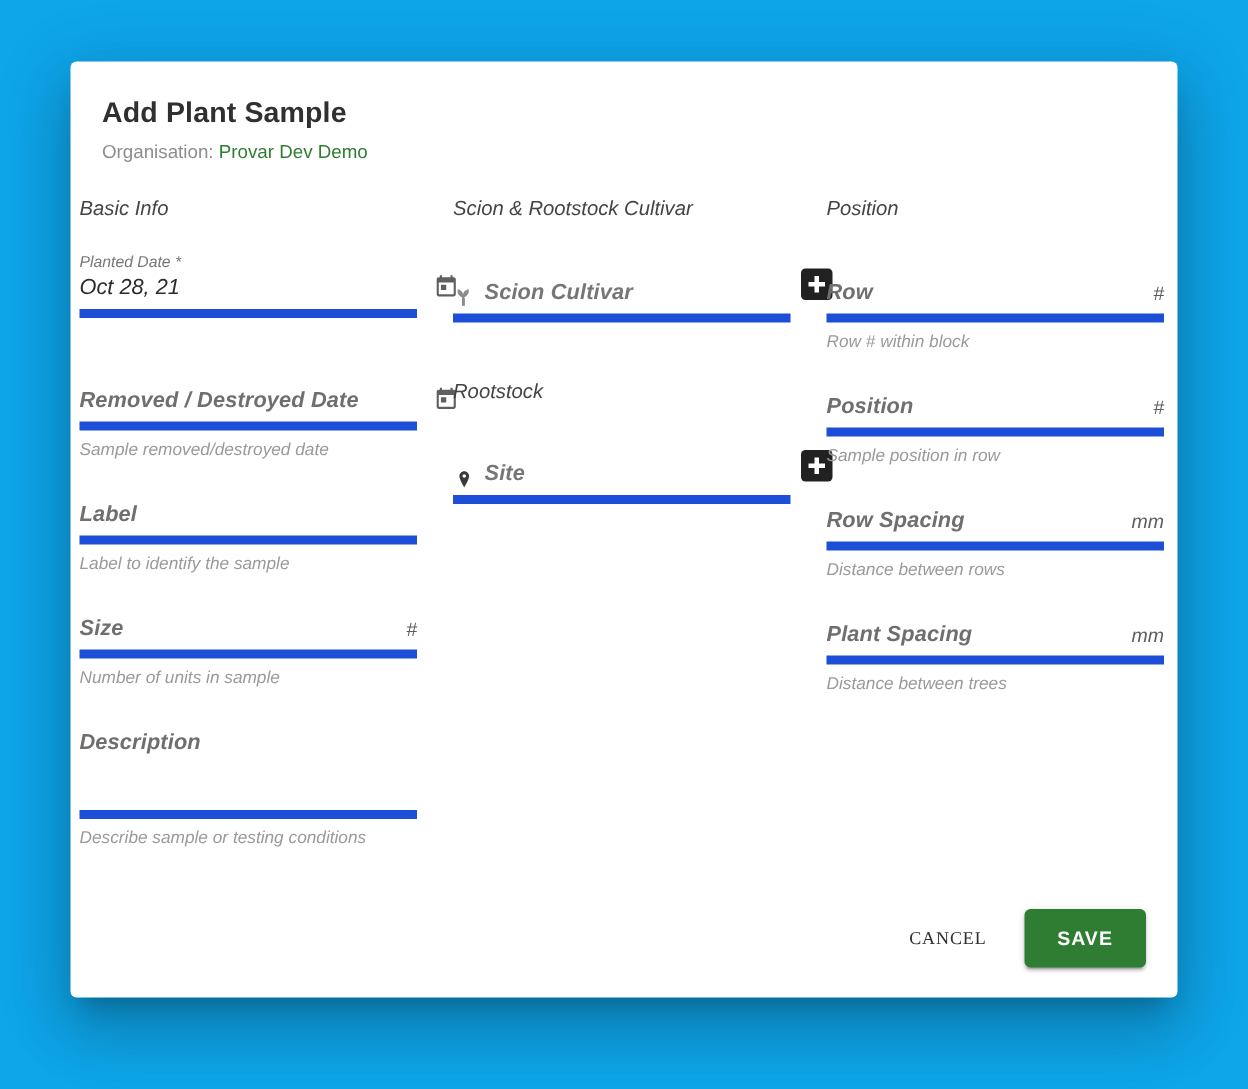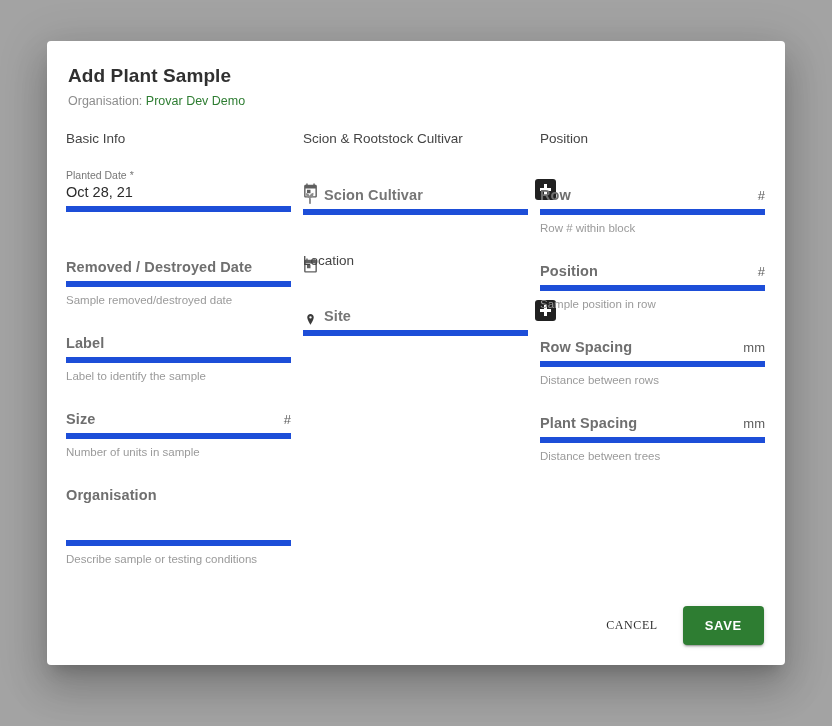--- a/index.html
+++ b/index.html
@@ -12,21 +12,21 @@
     background: #ffffff;
     font-family: "Liberation Sans", sans-serif;
     -webkit-font-smoothing: antialiased;
     overflow: hidden;
   }
 
   .page-canvas {
     position: relative;
     width: 832px;
     height: 726px;
-    background: #a3a3a3;
+    background: #0ea5e9;
   }
 
   
   .dialog-card {
     position: absolute;
     left: 47px;
     top: 41px;
     width: 738px;
     height: 624px;
     background: #ffffff;
@@ -60,25 +60,26 @@
     margin-bottom: 0;
   }
   .org-value {
     color: #2e7d32;
     margin-top: 18px;
   }
 
   
   .columns {
     position: absolute;
-    left: 19px;
+    left: 6px;
     top: 90px;
     width: 696px;
     display: flex;
-    gap: 0;
+    gap: 12px;
+    font-style: italic;
   }
   .col {
     width: 232px;
     flex: 0 0 232px;
     position: relative;
   }
   .col-2, .col-3 { padding-left: 5px; }
 
   .section-head {
     font-size: 13.5px;
@@ -283,21 +284,21 @@
           <div class="field" style="margin-top:27px;">
             <div class="field-line">
               <div class="field-placeholder">Size</div>
               <span class="suffix hash">#</span>
             </div>
             <div class="hint">Number of units in sample</div>
           </div>
 
           <div class="field" style="margin-top:27px;">
             <div class="field-line tall">
-              <div class="field-placeholder" style="position:absolute;top:0;left:0;padding-bottom:0;">Organisation</div>
+              <div class="field-placeholder" style="position:absolute;top:0;left:0;padding-bottom:0;">Description</div>
             </div>
             <div class="hint">Describe sample or testing conditions</div>
           </div>
         </div>
 
         <div class="col col-2">
           <div class="section-head">Scion &amp; Rootstock Cultivar</div>
 
           <div class="field" style="margin-top:39px;">
             <div class="field-line">
@@ -306,21 +307,21 @@
                   <path d="M12 22c0-4 0-7 0-9 0 0 .2-.2.4-.3 1.6-.6 3.3-2.1 4-4 .5-1.4.5-3 .2-4.3-1.4.3-3 .9-4.1 2-.9.9-1.5 2-1.7 3.1-.3-1-.9-2-1.7-2.8C8 5.5 6.4 4.9 5 4.6c-.3 1.3-.3 2.9.2 4.3.7 1.9 2.4 3.4 4 4 .2.1.4.2.4.3 0 2 0 5 0 8.8h2.4z"></path>
                   <path d="M11 13.5h1.6V22H11z"></path>
                 </svg>
               </span>
               <div class="field-placeholder light">Scion Cultivar</div>
               <button class="plus-btn"></button>
             </div>
           </div>
 
 
-          <div class="section-head" style="margin-top:38px;">Location</div>
+          <div class="section-head" style="margin-top:38px;">Rootstock</div>
 
           <div class="field" style="margin-top:38px;">
             <div class="field-line">
               <span class="lead-icon">
                 <svg viewBox="0 0 24 24" width="13" height="13" fill="#3b3b3b" aria-hidden="true">
                   <path d="M12 2C8.7 2 6 4.7 6 8c0 4.5 6 14 6 14s6-9.5 6-14c0-3.3-2.7-6-6-6zm0 8.2A2.2 2.2 0 1 1 12 5.8a2.2 2.2 0 0 1 0 4.4z"></path>
                 </svg>
               </span>
               <div class="field-placeholder light">Site</div>
               <button class="plus-btn"></button>

